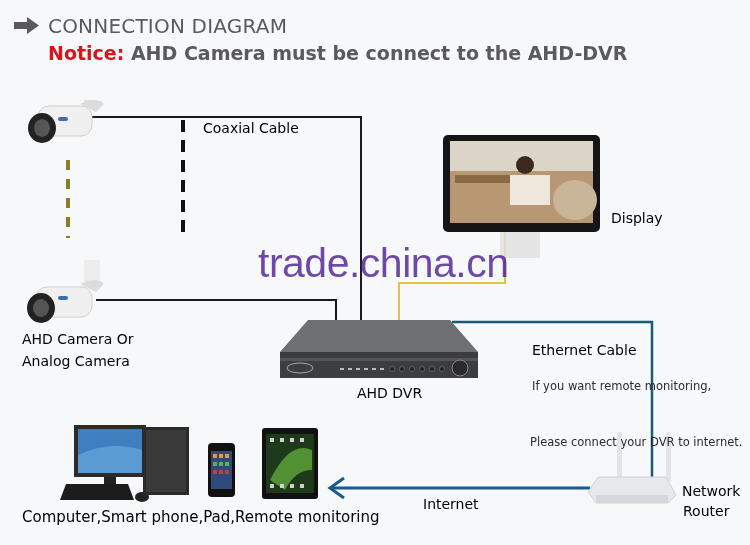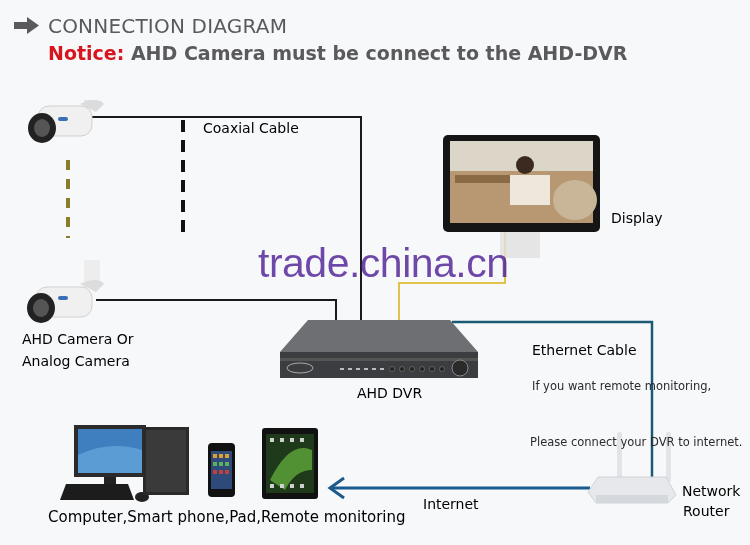--- a/index.html
+++ b/index.html
@@ -150,15 +150,15 @@
 <div class="abs lbl" style="left:22px;top:331px;text-align:right;">AHD Camera Or</div>
 <div class="abs lbl" style="left:22px;top:353px;">Analog Camera</div>
 <div class="abs lbl" style="left:357px;top:385px;">AHD DVR</div>
 <div class="abs lbl" style="left:611px;top:210px;">Display</div>
 <div class="abs lbl" style="left:532px;top:314px;margin-top:28px;">Ethernet Cable</div>
 <div class="abs small" style="left:532px;top:378px;">If you want remote monitoring,</div>
 <div class="abs small" style="left:530px;top:394px;margin-top:40px;">Please connect your DVR to internet.</div>
 <div class="abs lbl" style="left:682px;top:483px;">Network</div>
 <div class="abs lbl" style="left:683px;top:503px;">Router</div>
 <div class="abs lbl" style="left:423px;top:496px;">Internet</div>
-<div class="abs lbl" style="left:22px;top:508px;font-size:15px;margin-left:26px;">Computer,Smart phone,Pad,Remote monitoring</div>
+<div class="abs lbl" style="left:22px;top:508px;font-size:15px;">Computer,Smart phone,Pad,Remote monitoring</div>
 
 <div class="abs watermark">trade.china.cn</div>
 
 </body></html>

